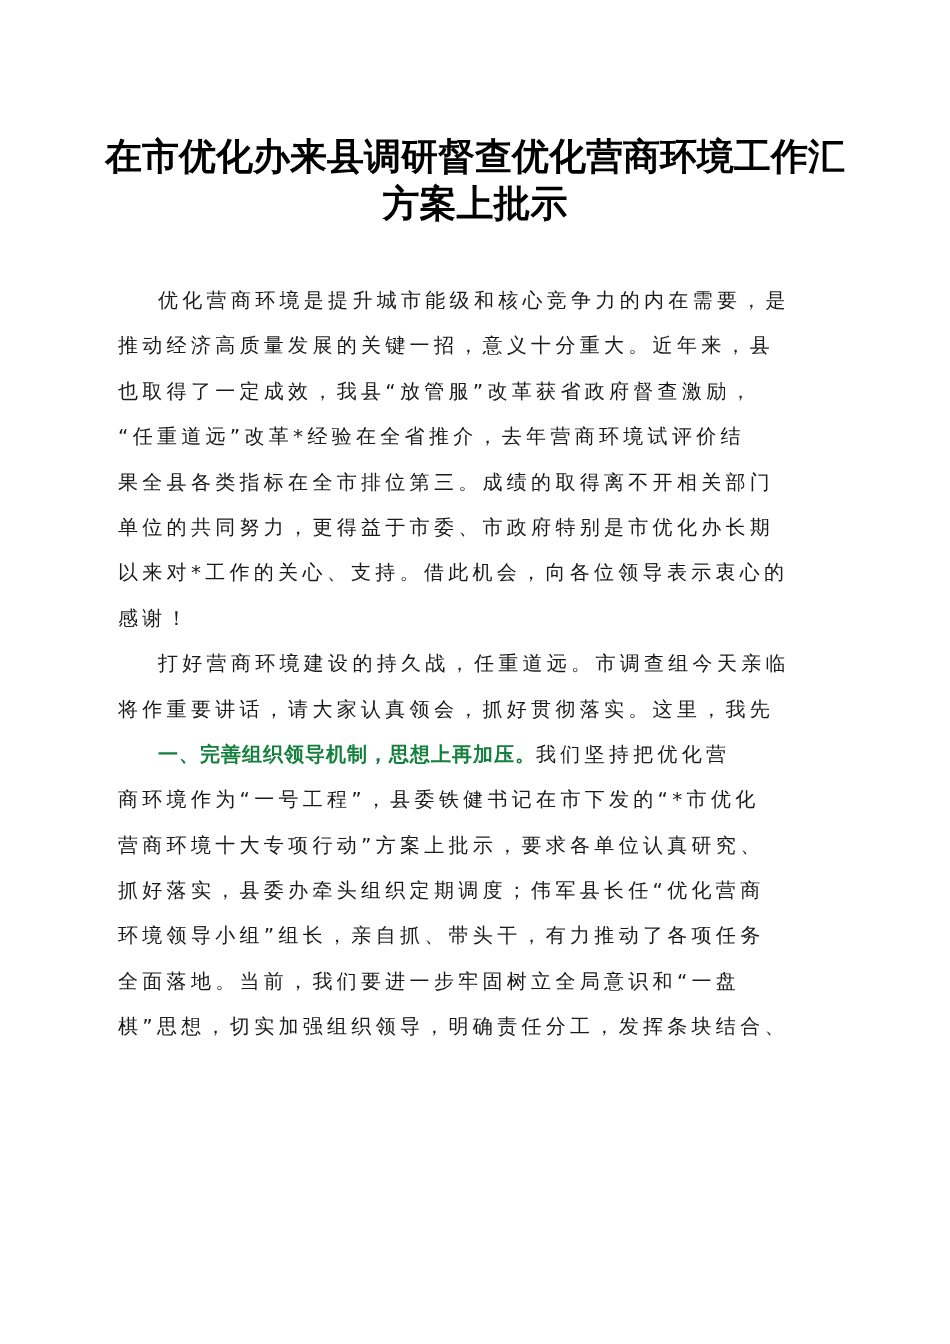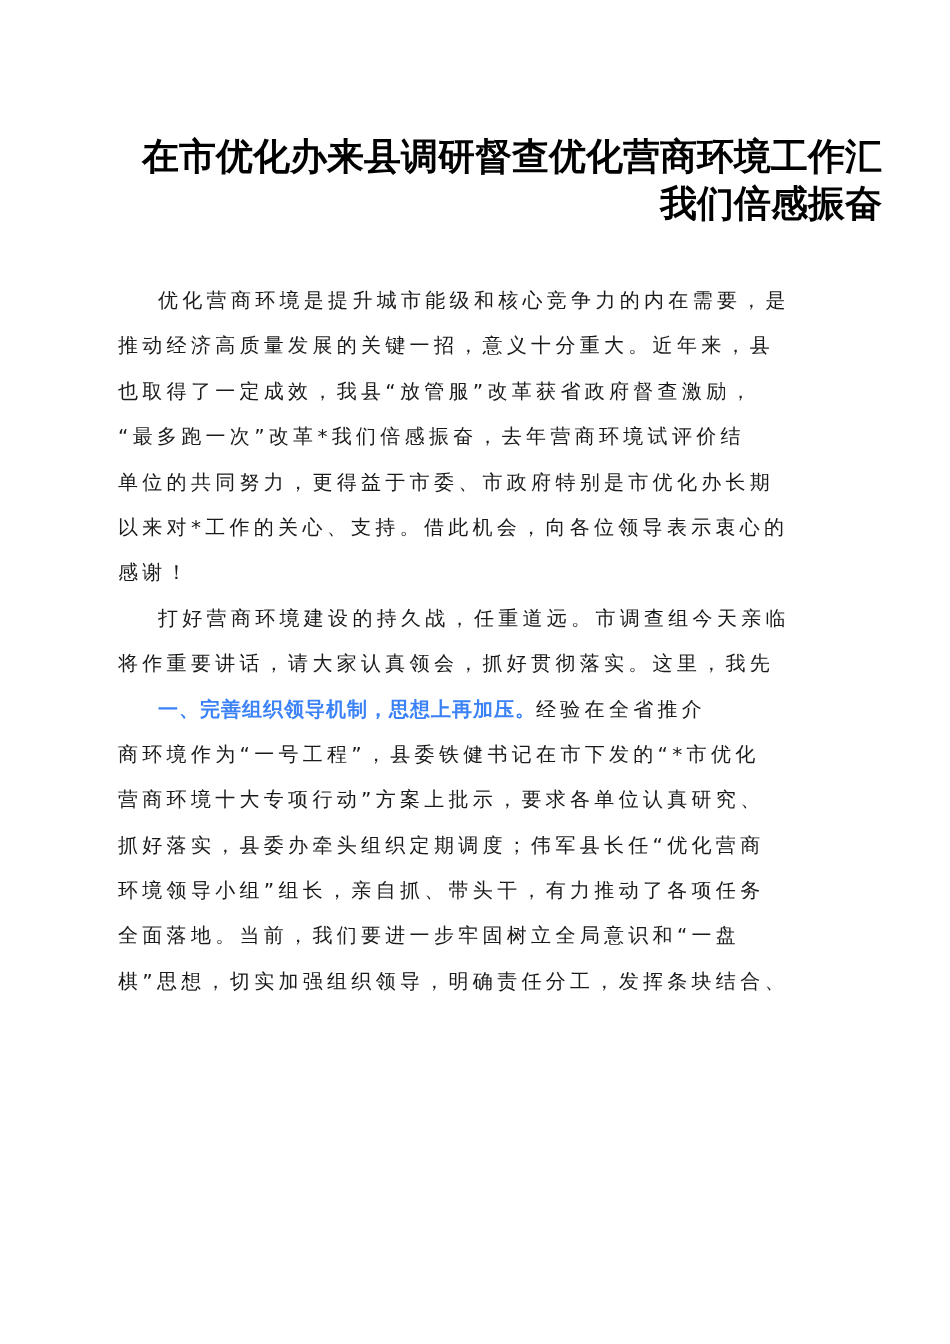--- a/index.html
+++ b/index.html
@@ -1,63 +1,64 @@
 <!DOCTYPE html>
 <html><head>
 <meta charset="utf-8">
 <style>
   html, body { margin: 0; padding: 0; background: #ffffff; }
   body { width: 950px; height: 1344px; position: relative; overflow: hidden; color: #111; }
   .page { position: absolute; left: 0; top: 0; width: 950px; height: 1344px; background: #fff; }
   .title {
     position: absolute; left: 100px; width: 750px; top: 133px;
-    text-align: right;
+    text-align: center;
     font-family: Liberation Sans, sans-serif;
     font-weight: bold; font-size: 37px; line-height: 47px;
-    color: #000; letter-spacing: 0px; margin-left: 32px;
+    color: #000; letter-spacing: 0px;
   }
   .title .tl { display: block; white-space: nowrap; }
   .body {
     position: absolute; left: 118px; top: 278px; width: 730px;
     font-family: "DejaVu Sans", "Liberation Sans", sans-serif;
     font-size: 20px; line-height: 45.4px; color: #1a1a1a;
   }
   .line { display: block; white-space: nowrap; height: 45.4px; letter-spacing: 4.3px; }
   .indent { padding-left: 40px; }
-  .bold { font-weight: bold; color: #3b82f6; letter-spacing: 1px; }
+  .bold { font-weight: bold; color: #15803d; letter-spacing: 1px; }
 </style>
 </head>
 <body>
 
 <div class="page">
 
   <div class="title">
     <span class="tl">在市优化办来县调研督查优化营商环境工作汇</span>
-    <span class="tl">我们倍感振奋</span>
+    <span class="tl">方案上批示</span>
   </div>
 
   <div class="body">
 
     <div>
       <span class="line indent">优化营商环境是提升城市能级和核心竞争力的内在需要，是</span>
       <span class="line">推动经济高质量发展的关键一招，意义十分重大。近年来，县</span>
       <span class="line">也取得了一定成效，我县“放管服”改革获省政府督查激励，</span>
-      <span class="line">“最多跑一次”改革*我们倍感振奋，去年营商环境试评价结</span>
+      <span class="line">“任重道远”改革*经验在全省推介，去年营商环境试评价结</span>
+      <span class="line">果全县各类指标在全市排位第三。成绩的取得离不开相关部门</span>
       <span class="line">单位的共同努力，更得益于市委、市政府特别是市优化办长期</span>
       <span class="line">以来对*工作的关心、支持。借此机会，向各位领导表示衷心的</span>
       <span class="line">感谢！</span>
     </div>
 
     <div>
       <span class="line indent">打好营商环境建设的持久战，任重道远。市调查组今天亲临</span>
       <span class="line">将作重要讲话，请大家认真领会，抓好贯彻落实。这里，我先</span>
     </div>
 
     <div>
-      <span class="line indent"><span class="bold">一、完善组织领导机制，思想上再加压。</span><span>经验在全省推介</span></span>
+      <span class="line indent"><span class="bold">一、完善组织领导机制，思想上再加压。</span><span>我们坚持把优化营</span></span>
       <span class="line">商环境作为“一号工程”，县委铁健书记在市下发的“*市优化</span>
       <span class="line">营商环境十大专项行动”方案上批示，要求各单位认真研究、</span>
       <span class="line">抓好落实，县委办牵头组织定期调度；伟军县长任“优化营商</span>
       <span class="line">环境领导小组”组长，亲自抓、带头干，有力推动了各项任务</span>
       <span class="line">全面落地。当前，我们要进一步牢固树立全局意识和“一盘</span>
       <span class="line">棋”思想，切实加强组织领导，明确责任分工，发挥条块结合、</span>
     </div>
 
   </div>
 </div>

